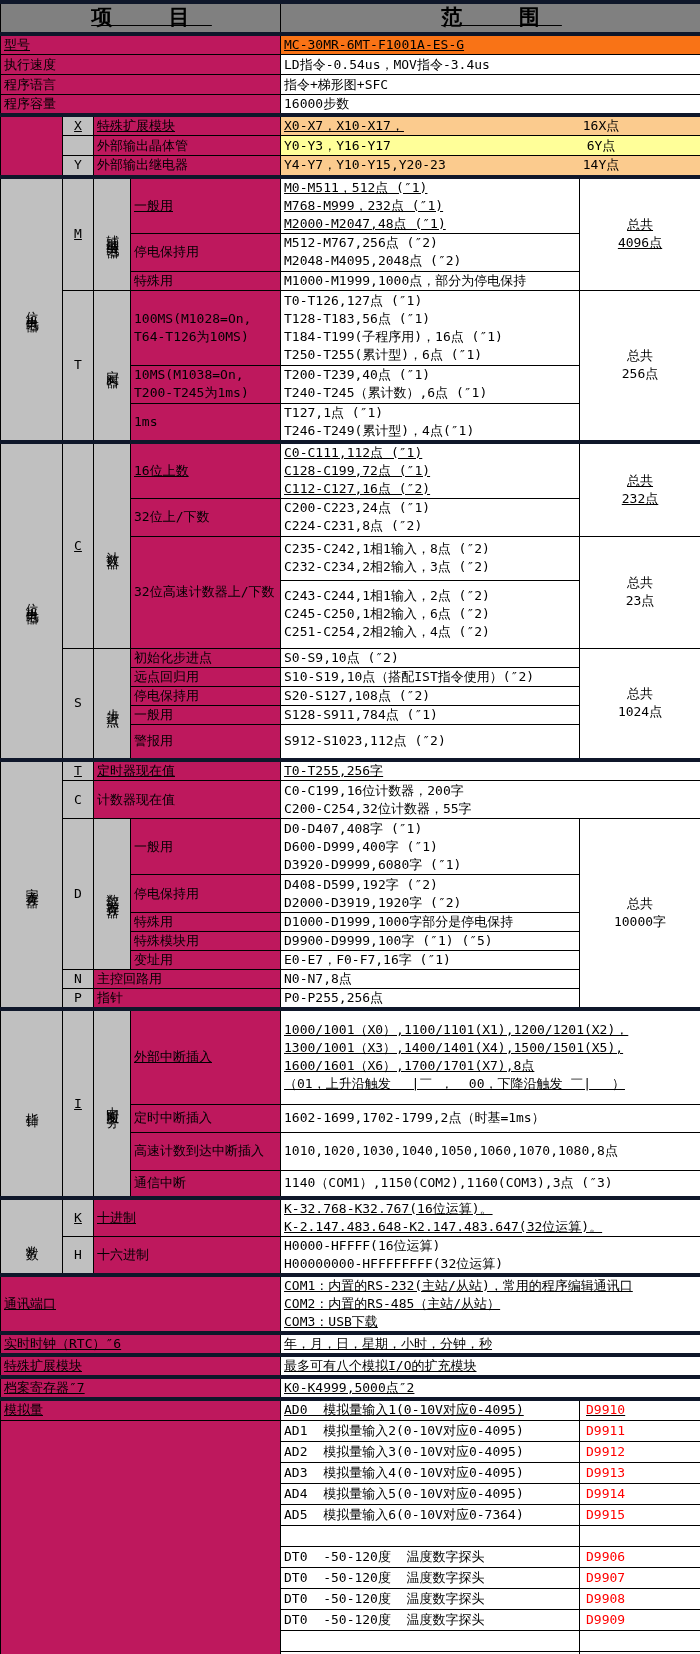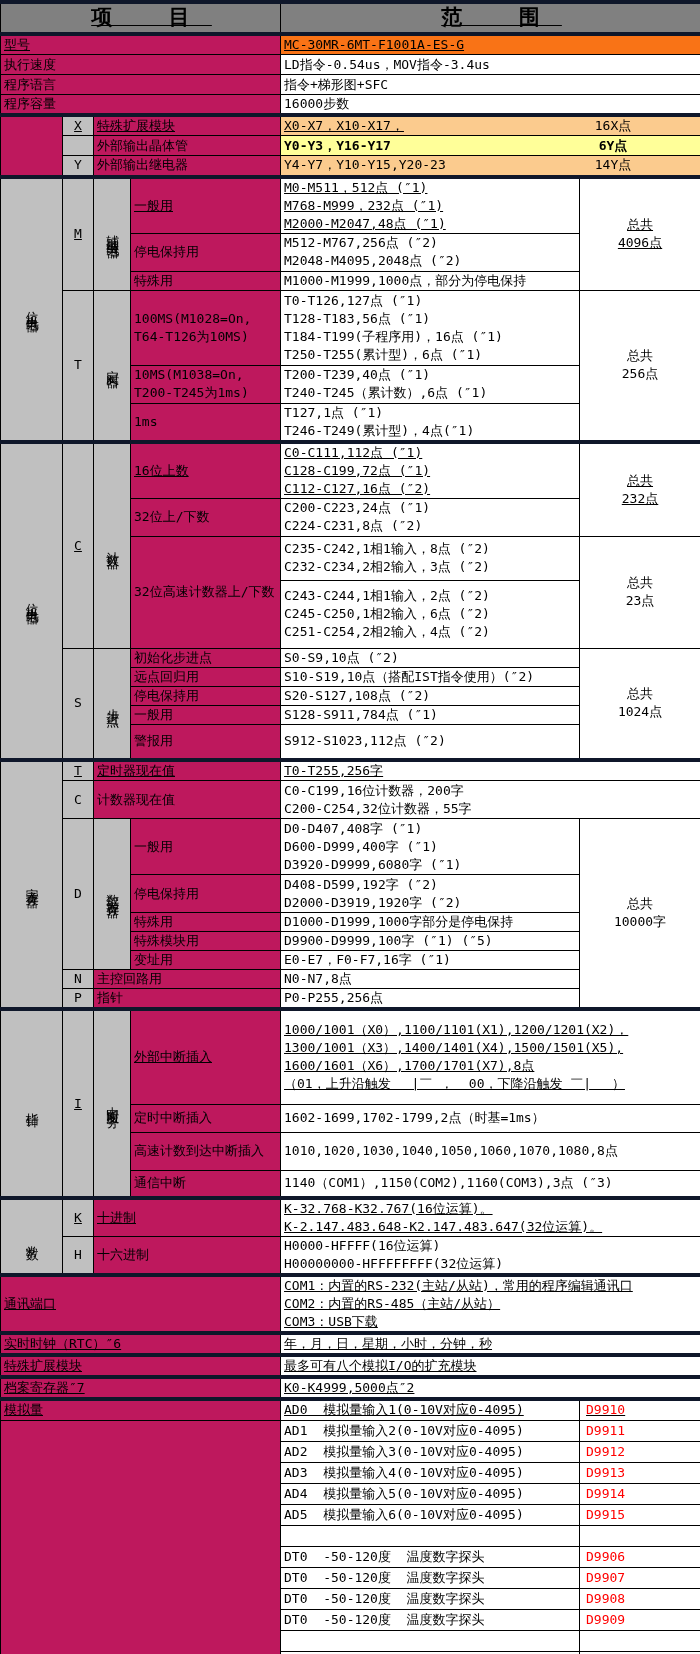--- a/index.html
+++ b/index.html
@@ -12,24 +12,24 @@
   .g{background:#be185d;text-align:left;}
   .gc{background:#C0C0C0;text-align:center;}
   .v{background:#C0C0C0;text-align:center;}
   .v .t{writing-mode:vertical-rl;text-orientation:upright;letter-spacing:3px;display:inline-block;line-height:1.1;}
   .w{background:#fff;text-align:left;}
   .w .t,.g .t{white-space:pre-wrap;}
   .wc{background:#fff;text-align:center;}
   .wc .t{white-space:pre-line;}
   .gold{background:#f97316;}
   .or{background:#FBCB8E;}
-  .ye{background:#FFFF99;font-weight:bold;}
+  .ye{background:#FFFF99;}
   .red .t{color:#FF0000;padding-left:3px;}
   .io{position:relative;}
-  .cnt{position:absolute;left:272px;top:50%;transform:translateY(-50%);width:120px;text-align:center;}
+  .cnt{position:absolute;left:260px;top:50%;transform:translateY(-50%);width:120px;text-align:center;}
 </style>
 </head>
 <body>
 
 <table id="spec-table">
     <colgroup>
       <col style="width: 62px;">
       <col style="width: 31px;">
       <col style="width: 37px;">
       <col style="width: 150px;">
@@ -284,21 +284,21 @@
       </tr>
       <tr style="height: 21px;">
         <td class="w"><span class="t">AD3  模拟量输入4(0-10V对应0-4095)</span></td>
         <td class="w red"><span class="t">D9913</span></td>
       </tr>
       <tr style="height: 21px;">
         <td class="w"><span class="t">AD4  模拟量输入5(0-10V对应0-4095)</span></td>
         <td class="w red"><span class="t">D9914</span></td>
       </tr>
       <tr style="height: 21px;">
-        <td class="w"><span class="t">AD5  模拟量输入6(0-10V对应0-4095)</span></td>
+        <td class="w"><span class="t">AD5  模拟量输入6(0-10V对应0-7364)</span></td>
         <td class="w red"><span class="t">D9915</span></td>
       </tr>
       <tr style="height: 21px;">
         <td class="w"><span class="t"></span></td>
         <td class="w"><span class="t"></span></td>
       </tr>
       <tr style="height: 21px;">
         <td class="w"><span class="t">DT0  -50-120度  温度数字探头</span></td>
         <td class="w red"><span class="t">D9906</span></td>
       </tr>

